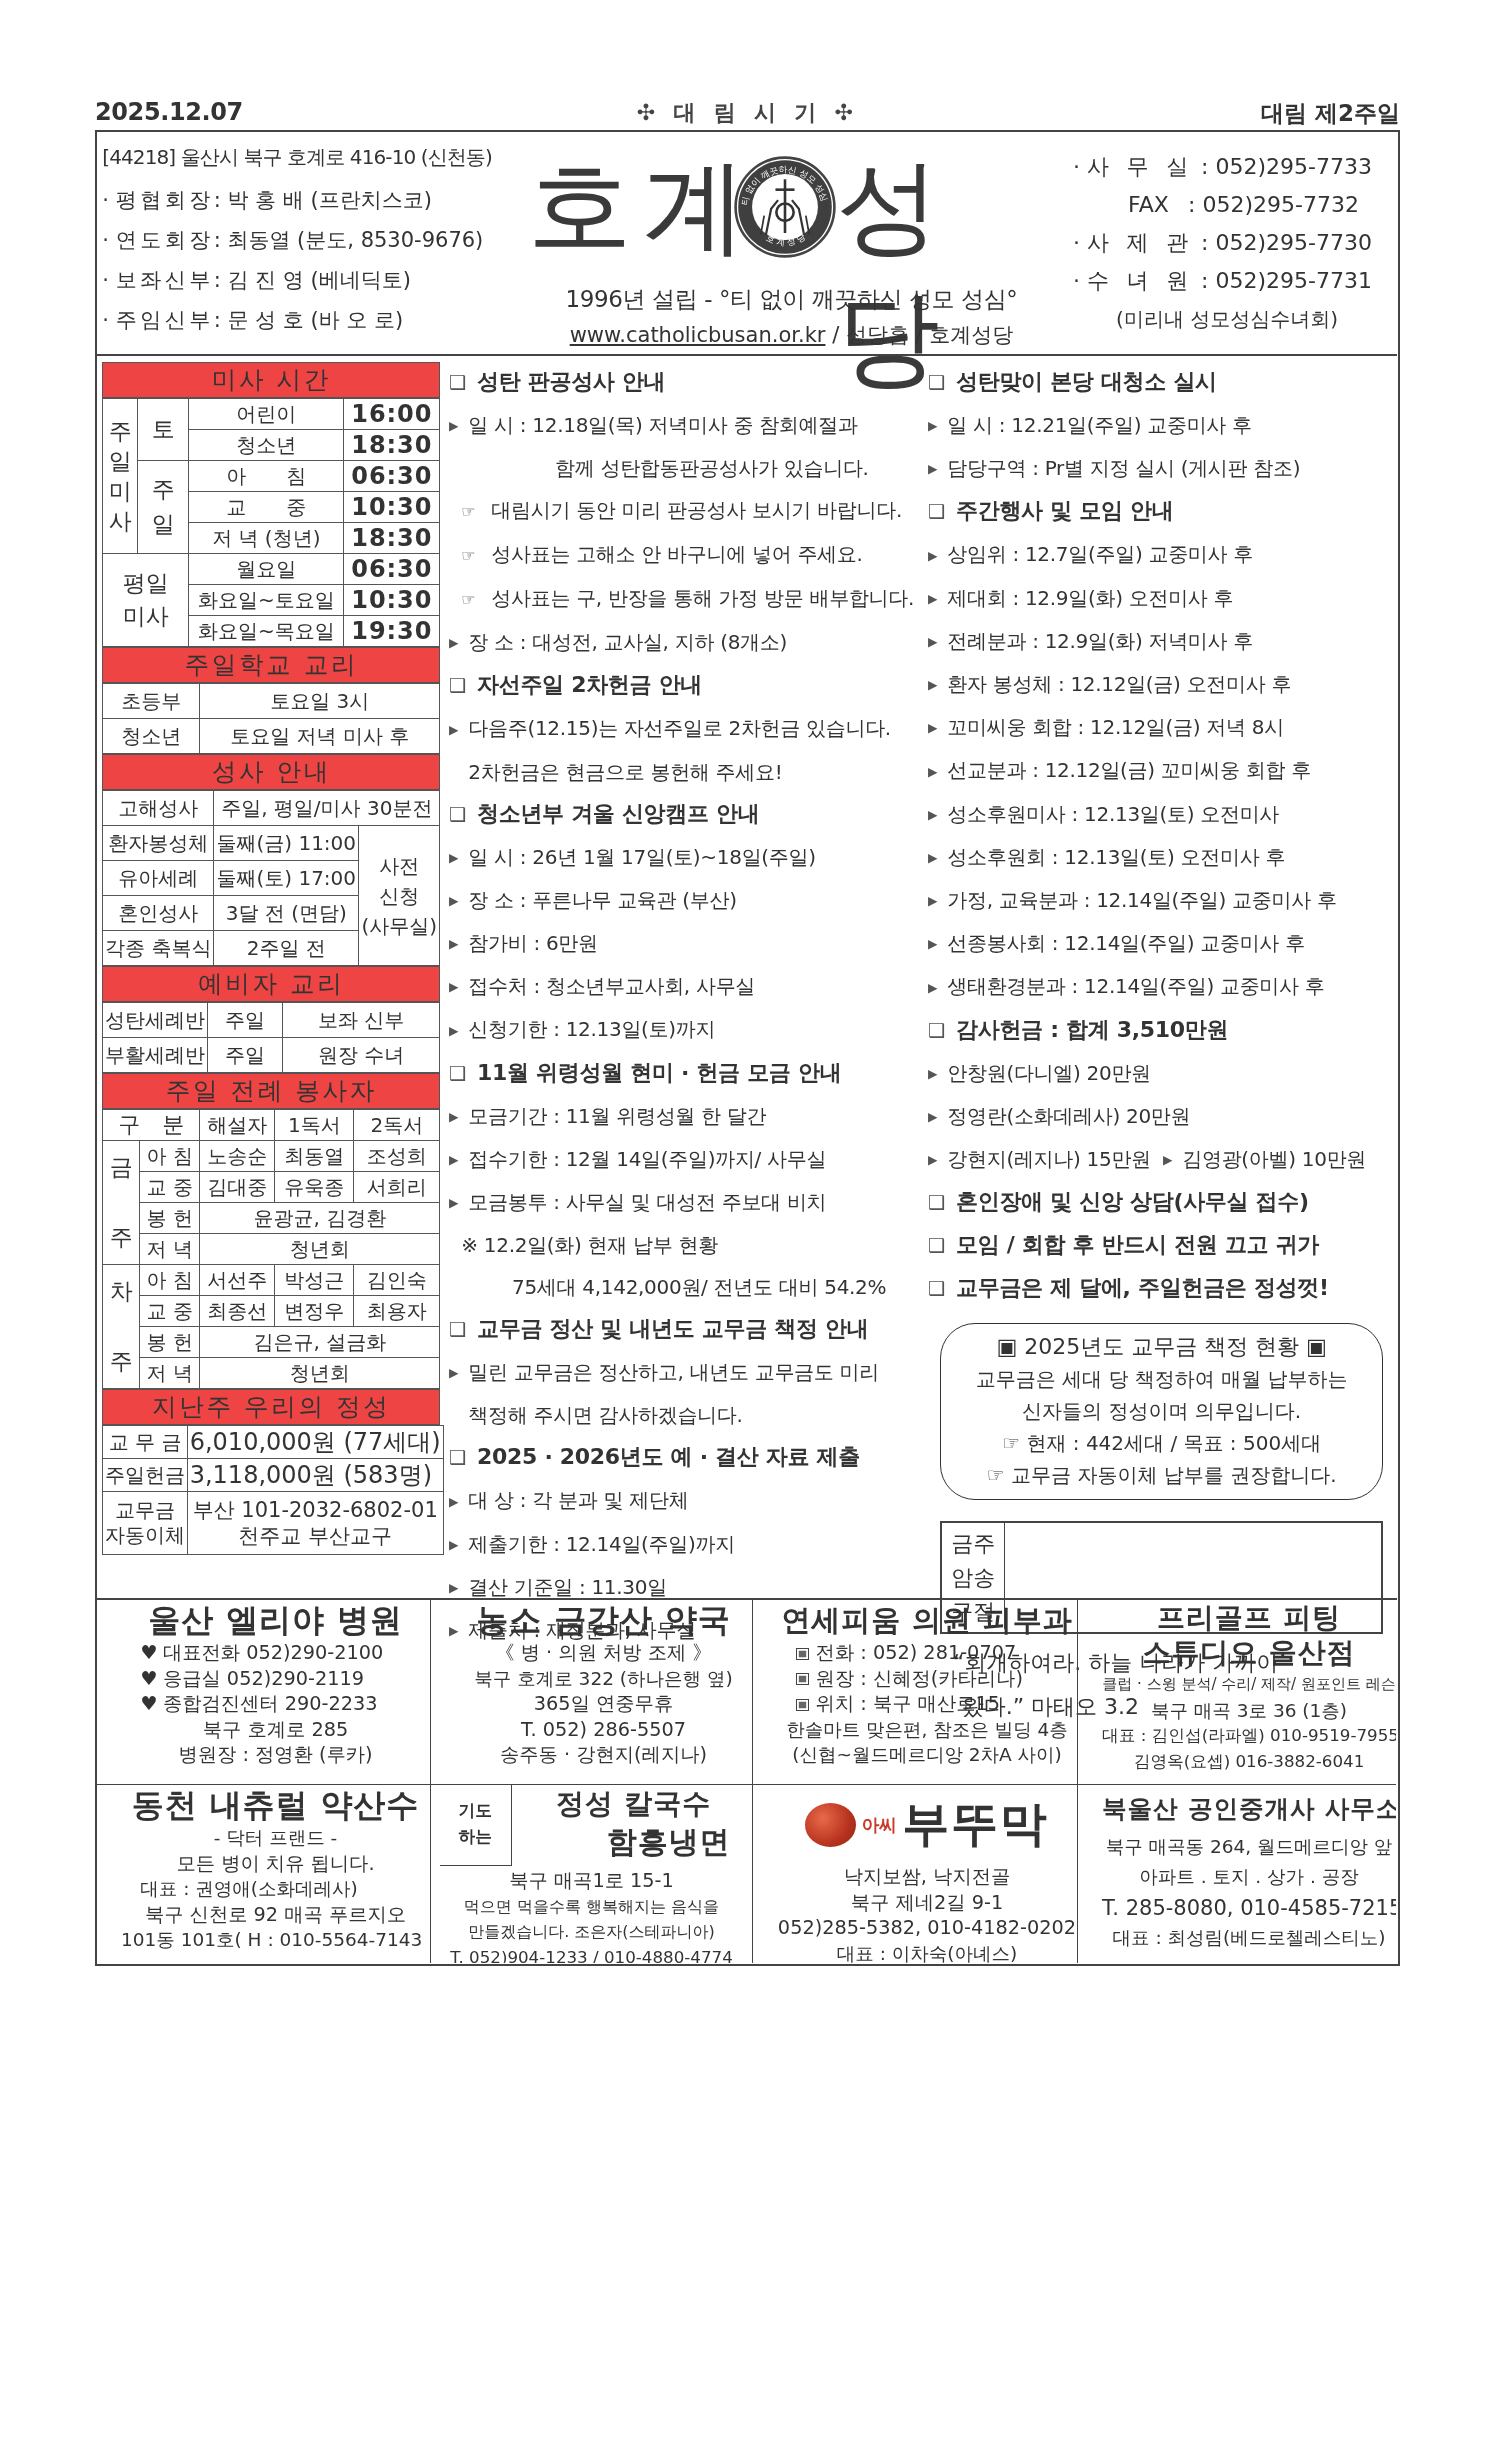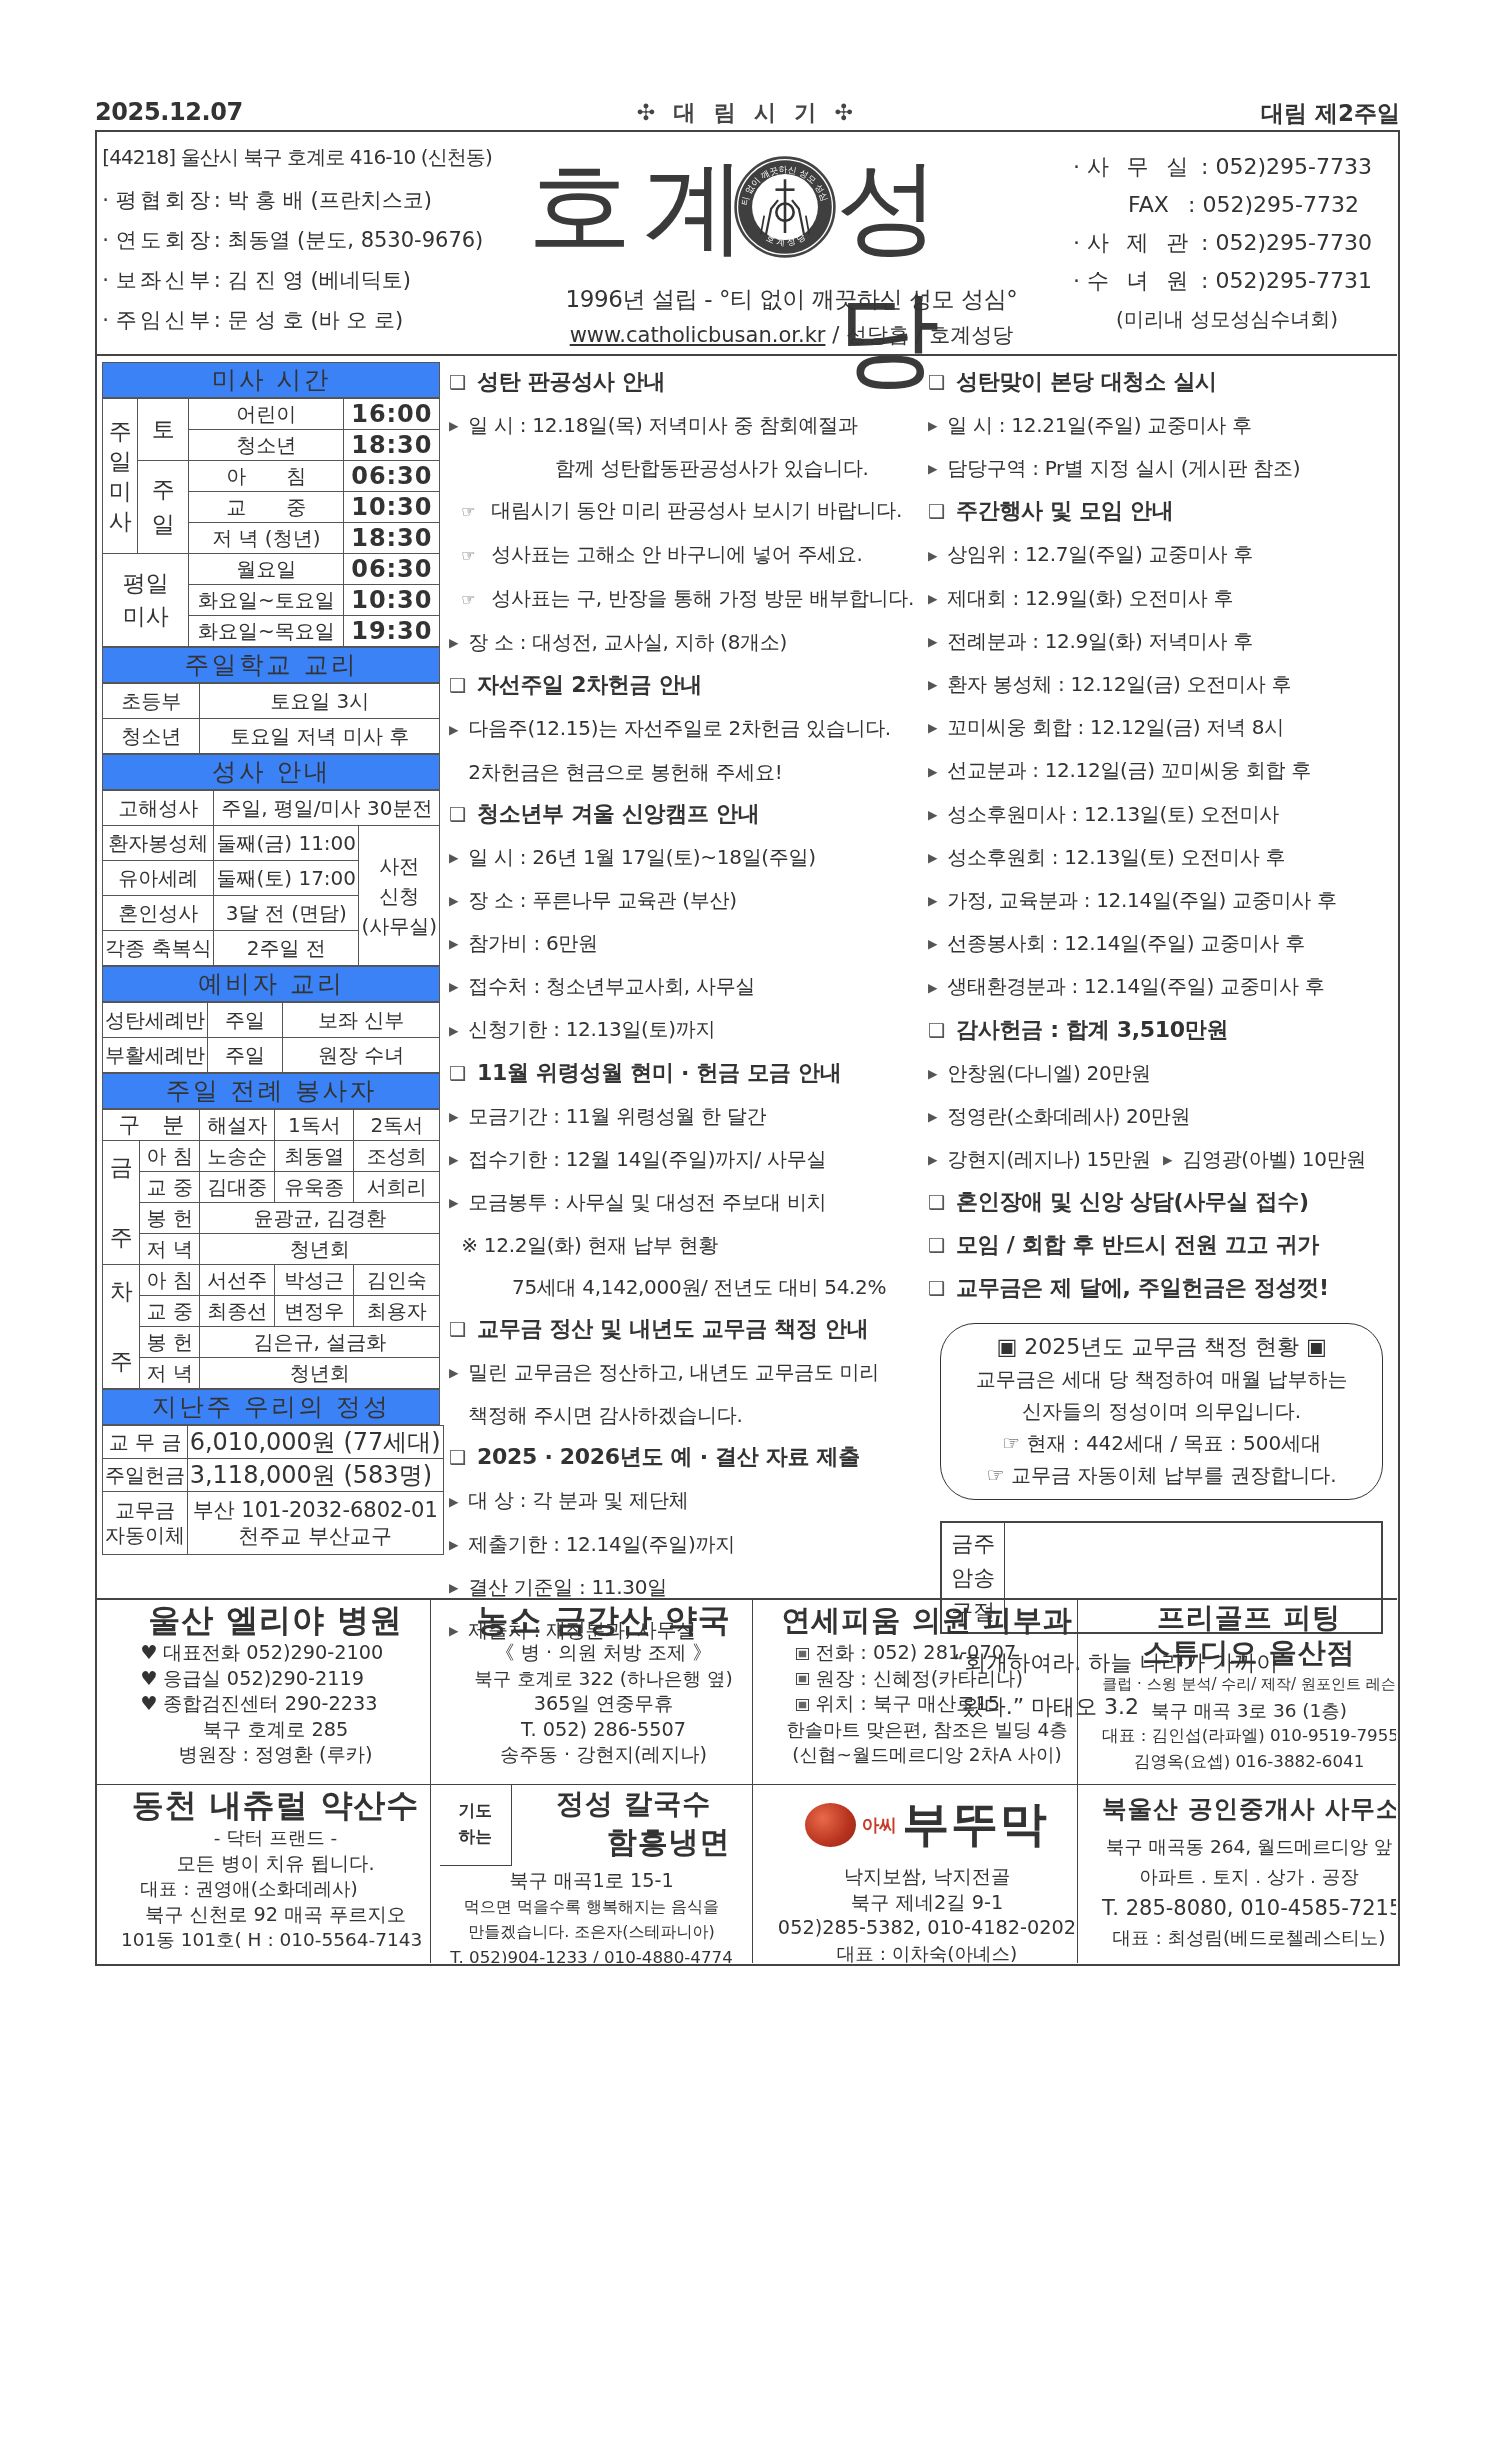--- a/index.html
+++ b/index.html
@@ -30,21 +30,21 @@
   .weblink .url { text-decoration: underline; }
   .hdr-right { position: absolute; left: 976px; top: 16px; width: 317px; }
   .hdr-right .line { font-size: 22px; color: #333; line-height: 38px; white-space: nowrap; }
   .hdr-right .line .k { display: inline-block; width: 114px; letter-spacing: 5.3px; }
   .hdr-right .fax { padding-left: 55px; }
   .hdr-right .fax .k { width: 60px; letter-spacing: 0; }
   .hdr-right .sisters { text-align: center; font-size: 20px; padding-right: 8.8px; }
 
   
   .lcol { position: absolute; left: 5.3px; top: 230px; width: 338px; }
-  .sec-title { background: #3b82f6; border: 1.8px solid #555; text-align: center; font-size: 24.6px; color: #333; height: 36px; line-height: 33px; letter-spacing: 2.6px; }
+  .sec-title { background: #ef4444; border: 1.8px solid #555; text-align: center; font-size: 24.6px; color: #333; height: 36px; line-height: 33px; letter-spacing: 2.6px; }
   table.grid { width: 100%; border-collapse: collapse; border-left: 1.8px solid #555; border-right: 1.8px solid #555; }
   table.grid td { border: 1.3px solid #555; text-align: center; font-size: 20px; color: #333; height: 31px; padding: 0 1.8px; white-space: nowrap; }
   .mass td { height: 31px; font-size: 21px; }
   .mass td.time { font-size: 24px; font-weight: bold; letter-spacing: 0.9px; }
   .vert { line-height: 30px; }
   .donor td { font-size: 21px; height: 33px; }
   .offer td { font-size: 22px; height: 35px; }
 
   
   .mcol { position: absolute; left: 352px; top: 229px; width: 484px; }

